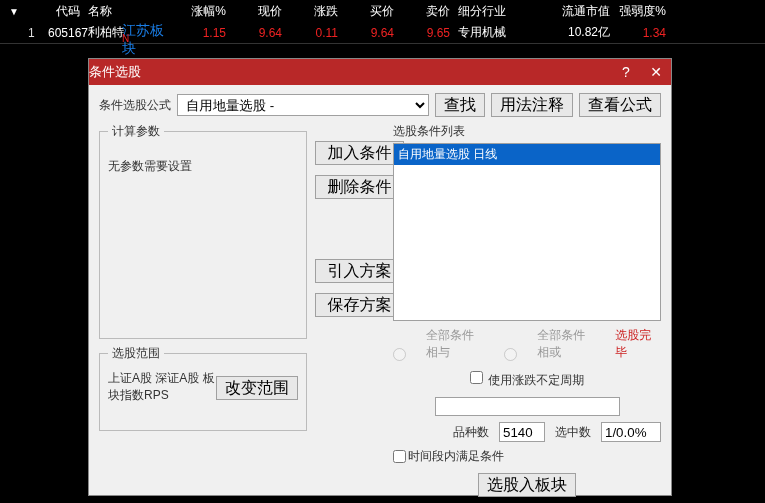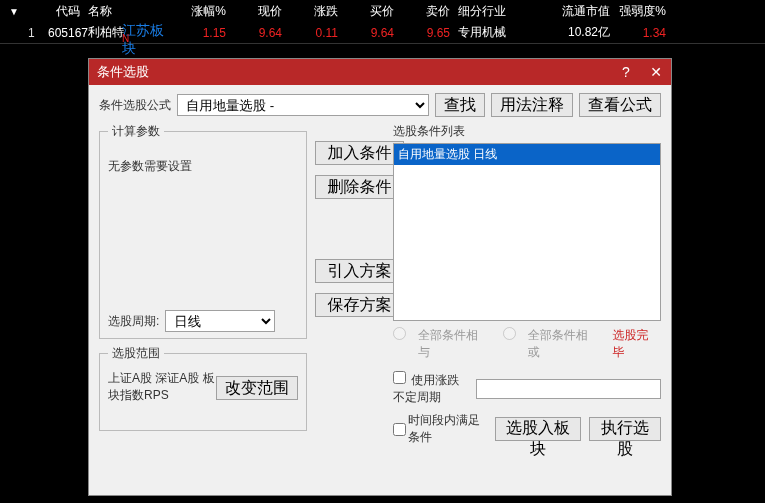--- a/index.html
+++ b/index.html
@@ -19,21 +19,21 @@
   .col-bid { width: 56px; }
   .col-ask { width: 56px; }
   .col-ind { width: 70px; text-align: left; color: #fff; }
   .col-mcap { width: 90px; color: #fff; }
   .col-str { width: 56px; }
   .red { color: #e22; }
   .tag { position: absolute; top: -2px; left: 38px; font-size: 14px; color: #1a7de5; }
   .tag-n { position: absolute; top: 9px; left: 38px; font-size: 10px; color: #e22; }
   
   .dialog { position: absolute; top: 58px; left: 88px; width: 584px; height: 438px; background: #f0f0f0; border: 1px solid #888; box-shadow: 2px 2px 8px rgba(0,0,0,0.5); }
-  .titlebar { height: 26px; background: #b82828; color: #fff; display: flex; align-items: center; padding-left: 8px; font-size: 13px; }
+  .titlebar { height: 26px; background: #b82828; color: #fff; display: flex; align-items: center; padding-left: 0; font-size: 13px; }
   .titlebar-btns { margin-left: auto; display: flex; height: 100%; }
   .tb-btn { width: 30px; display: flex; align-items: center; justify-content: center; color: #fff; font-size: 14px; }
   
   .dlg-body { padding: 8px 10px; font-size: 12px; color: #333; }
   .formula-row { display: flex; align-items: center; gap: 6px; margin-bottom: 6px; }
   .combo { height: 22px; border: 1px solid #a0a0a0; background: #fff; padding: 2px 4px; }
   .btn { height: 24px; padding: 0 8px; border: 1px solid #a0a0a0; background: #e8e8e8; font-size: 16px; cursor: pointer; }
   
   .main-area { display: flex; gap: 8px; }
   .left-col { width: 208px; }
@@ -50,25 +50,25 @@
   
   .mid-col .btn { width: 89px; }
   .mid-gap { height: 40px; }
   
   .right-col .rlabel { font-size: 12px; margin-bottom: 3px; }
   .listbox { width: 100%; height: 178px; border: 1px solid #a0a0a0; background: #fff; overflow: auto; }
   .list-item { padding: 2px 4px; font-size: 12px; }
   .list-item.selected { background: #0a64c8; color: #fff; }
   
   .radio-row { display: flex; align-items: center; gap: 20px; margin-top: 6px; font-size: 12px; }
-  .radio-row label { color: #999; display: flex; align-items: flex-start; gap: 12px; }
+  .radio-row label { color: #999; display: flex; align-items: flex-end; gap: 20px; }
   .redtxt { color: #c22; margin-left: auto; margin-right: 4px; font-family: Liberation Serif, serif; }
   
   .bottom-area { margin-top: 10px; font-size: 12px; }
-  .brow { display: flex; align-items: center; gap: 8px; margin-bottom: 6px; }
+  .brow { display: flex; align-items: center; gap: 8px; margin-bottom: 6px; flex-direction: column; }
   .brow input[type=checkbox] { margin-right: 2px; }
   .txt-in { height: 20px; border: 1px solid #a0a0a0; padding: 1px 3px; }
   .stats { margin-left: auto; display: flex; gap: 10px; align-items: center; }
   .brow-actions { justify-content: flex-end; }
   .brow-actions .left-chk { margin-right: auto; display: flex; align-items: center; }
 </style>
 </head>
 <body>
 
 <div class="table">
@@ -122,26 +122,20 @@
       <button class="btn">查找</button>
       <button class="btn">用法注释</button>
       <button class="btn">查看公式</button>
     </div>
 
     <div class="main-area">
       <div class="left-col">
         <fieldset class="fs-params">
           <legend>计算参数</legend>
           <div style="margin-top:10px">无参数需要设置</div>
-          <div class="period-row">
-            <span>选股周期:</span>
-            <select class="combo" style="width:110px">
-              <option>日线</option>
-            </select>
-          </div>
         </fieldset>
         <fieldset class="fs-scope">
           <legend>选股范围</legend>
           <span class="scope-text">上证A股 深证A股 板块指数RPS</span>
           <button class="btn scope-btn">改变范围</button>
         </fieldset>
       </div>
 
       <div class="mid-col">
         <button class="btn">加入条件</button>
@@ -166,20 +160,28 @@
               <span>全部条件相或</span>
             </label>
           <span class="redtxt">选股完毕</span>
         </div>
 
         <div class="bottom-area">
           <div class="brow">
             <label class="left-chk"><input type="checkbox" style=""> <span>使用涨跌不定周期</span></label>
             <input class="txt-in" style="flex: 1 1 0%;">
           </div>
+          <div class="brow">
+            <div class="stats">
+              <span>品种数</span>
+              <input class="txt-in" style="width: 46px;" readonly="" value="5140">
+              <span>选中数</span>
+              <input class="txt-in" style="width: 60px;" readonly="" value="1/0.0%">
+            </div>
+          </div>
           <div class="brow brow-actions">
             <label class="left-chk">
                 <input type="checkbox" style=""> 
                 <span>时间段内满足条件</span>
               </label>
             <button class="btn">选股入板块</button>
             <button class="btn">执行选股</button>
           </div>
 
         </div>

